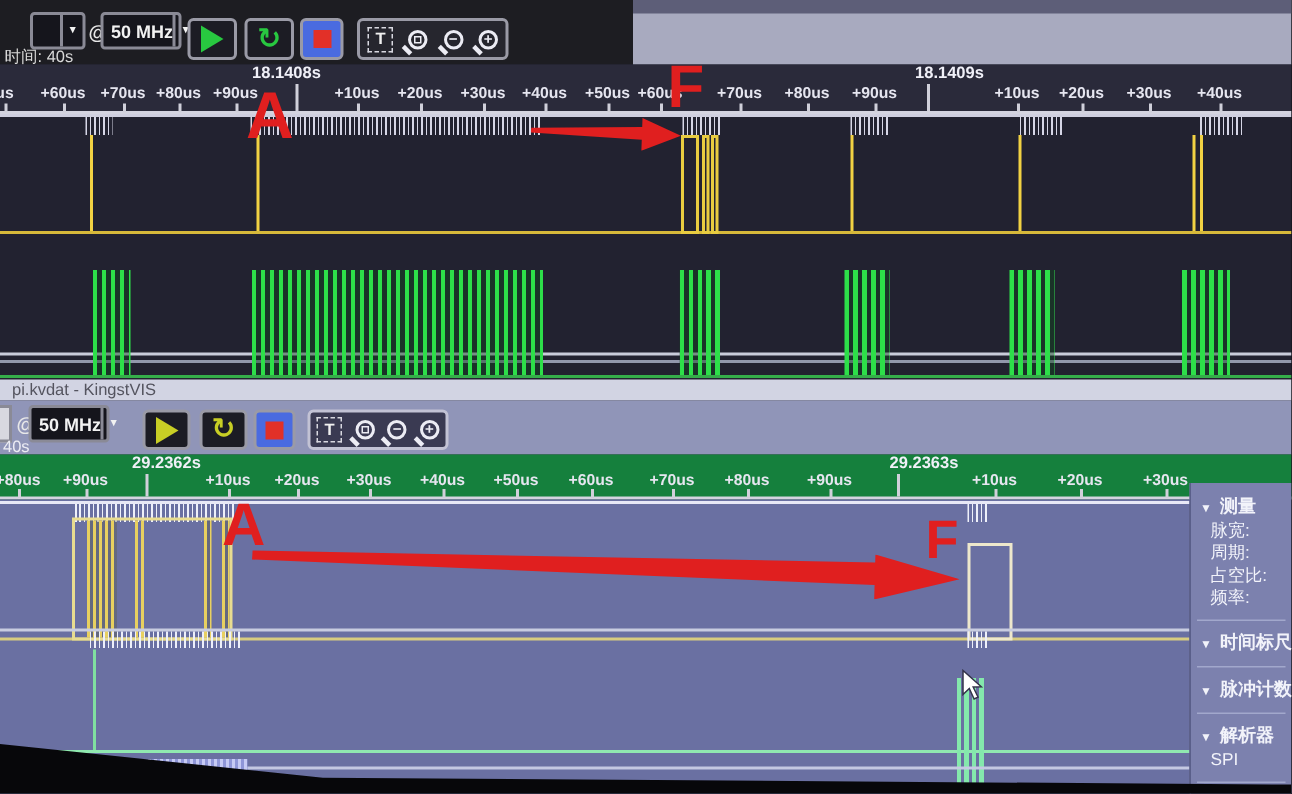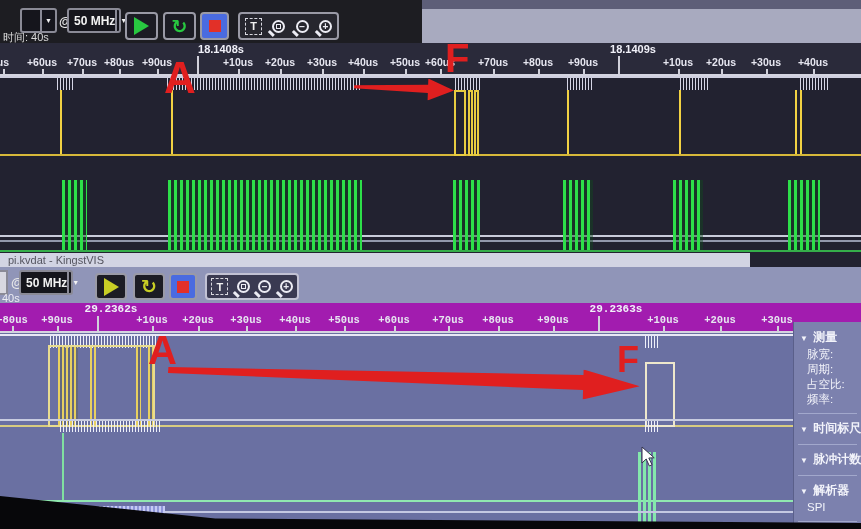--- a/index.html
+++ b/index.html
@@ -30,21 +30,21 @@
     color:#f0f0f0; display:flex; align-items:center; justify-content:center; }
   .mg { width:13px; height:13px; border:2.5px solid #ececf4; border-radius:50%; position:relative;
     display:flex; align-items:center; justify-content:center; font-size:10px; font-weight:bold; color:#ececf4; }
   .mg::after { content:""; position:absolute; width:7px; height:2.5px; background:#ececf4;
     left:-6px; bottom:-4px; transform:rotate(45deg); }
   .mg .sq { width:5px; height:5px; border:1.5px solid #ececf4; }
   .timelab { position:absolute; color:#d8d8d8; font-size:11px; white-space:nowrap; }
 
   .ruler { position:absolute; left:0; width:861px; }
   #w1-ruler { top:43px; height:33px; background:#2a2a3a; }
-  #w2-ruler { top:303px; height:30px; background:#a21caf;font-family:Liberation Mono, monospace; }
+  #w2-ruler { top:303px; height:30px; background:#15803d; }
   .ruler-base { position:absolute; left:0; right:0; bottom:0; height:2px; background:#d4d4e0; }
   .center-label { position:absolute; top:0; transform:translateX(-50%); color:#f0f0f8; font-size:11px; font-weight:bold; white-space:nowrap; }
   .center-tick { position:absolute; top:13px; bottom:2px; width:1.5px; background:#d0d0da; }
   .tick-label { position:absolute; top:13px; transform:translateX(-50%); color:#e6e6f0; font-size:10.5px; font-weight:bold; white-space:nowrap; }
   .tick-mark { position:absolute; top:26px; height:6px; width:1.5px; background:#d0d0da; }
   #w2-ruler .tick-label { top:11px; } #w2-ruler .tick-mark { top:23px; height:6px; }
 
   #w1-content { position:absolute; left:0; top:76px; width:861px; height:177px; background:#222230; }
   #w1-white { position:absolute; left:0; top:0; width:861px; height:16px; border-top:2px solid #cfcfdf; }
   #w1-yellow { position:absolute; left:0; top:14px; width:861px; height:66px; }
@@ -57,21 +57,21 @@
   .comb { position:absolute; }
   .comb-white  { background:repeating-linear-gradient(90deg,#d6d6e6 0 1px,transparent 1px 3px); }
   .comb-white2 { background:repeating-linear-gradient(90deg,#eef0fa 0 1px,transparent 1px 3px); }
   .comb-green  { background:repeating-linear-gradient(90deg,#2ddf49 0 3px,rgba(16,70,30,.45) 3px 6px); }
   .comb-green2 { background:repeating-linear-gradient(90deg,#84e8ac 0 3px,transparent 3px 5px); }
   .comb-lav    { background:repeating-linear-gradient(90deg,#c6caf4 0 2px,#8f96d8 2px 4px); }
   .spike { position:absolute; width:2px; background:#f2d243; }
   .hollow { position:absolute; border:2px solid #e8cc40; background:transparent; }
 
   
-  #w2-title { position:absolute; left:0; top:253px; width:750px; height:14px; background:#d2d4e3;
+  #w2-title { position:absolute; left:0; top:253px; width:861px; height:14px; background:#d2d4e3;
     color:#54545f; font-size:11px; line-height:14px; padding-left:8px; }
   #w2-toolbar { position:absolute; left:0; top:267px; width:861px; height:36px; background:#9095b8; }
   #w2-content { position:absolute; left:0; top:333px; width:793px; height:196px; background:#6a70a2; }
   #w2-white { position:absolute; left:0; top:1px; width:793px; height:16px; border-top:2px solid #e8e8f6; }
   #w2-yellow { position:absolute; left:0; top:12px; width:793px; height:71px; }
   #w2-yellow .base { position:absolute; left:0; right:0; top:80px; height:2px; background:#d8cc80; }
   #w2-band { position:absolute; left:0; top:86px; width:793px; height:14px; border-top:2px solid #c8cce0; }
   #w2-green { position:absolute; left:0; top:100px; width:793px; height:96px; }
   #w2-green .base { position:absolute; left:0; right:0; top:67px; height:2px; background:#90e8b0; }
   .env { position:absolute; border:2px solid #e8dc90; }
@@ -129,21 +129,21 @@
         </span>
       <span class="mg">−</span>
       <span class="mg">+</span>
     </div>
     <span class="timelab" style="left:3px;top:30px;">时间: 40s</span>
   </div>
   <div id="w1-toolbar-right"></div>
 
   <div id="w1-ruler" class="ruler">
     <div class="ruler-base"></div>
-  <div class="center-label" style="left: 221px;">18.1408s</div>
+  <div class="center-label" style="left: 191px;">18.1408s</div>
       <div class="center-tick" style="left: 197px;"></div>
       <div class="center-label" style="left: 633px;">18.1409s</div>
       <div class="center-tick" style="left: 618px;"></div>
       <div class="tick-label" style="left: 3px;">us</div>
       <div class="tick-mark" style="left: 3px;"></div>
       <div class="tick-label" style="left: 42px;">+60us</div>
       <div class="tick-mark" style="left: 42px;"></div>
       <div class="tick-label" style="left: 82px;">+70us</div>
       <div class="tick-mark" style="left: 82px;"></div>
       <div class="tick-label" style="left: 119px;">+80us</div>

